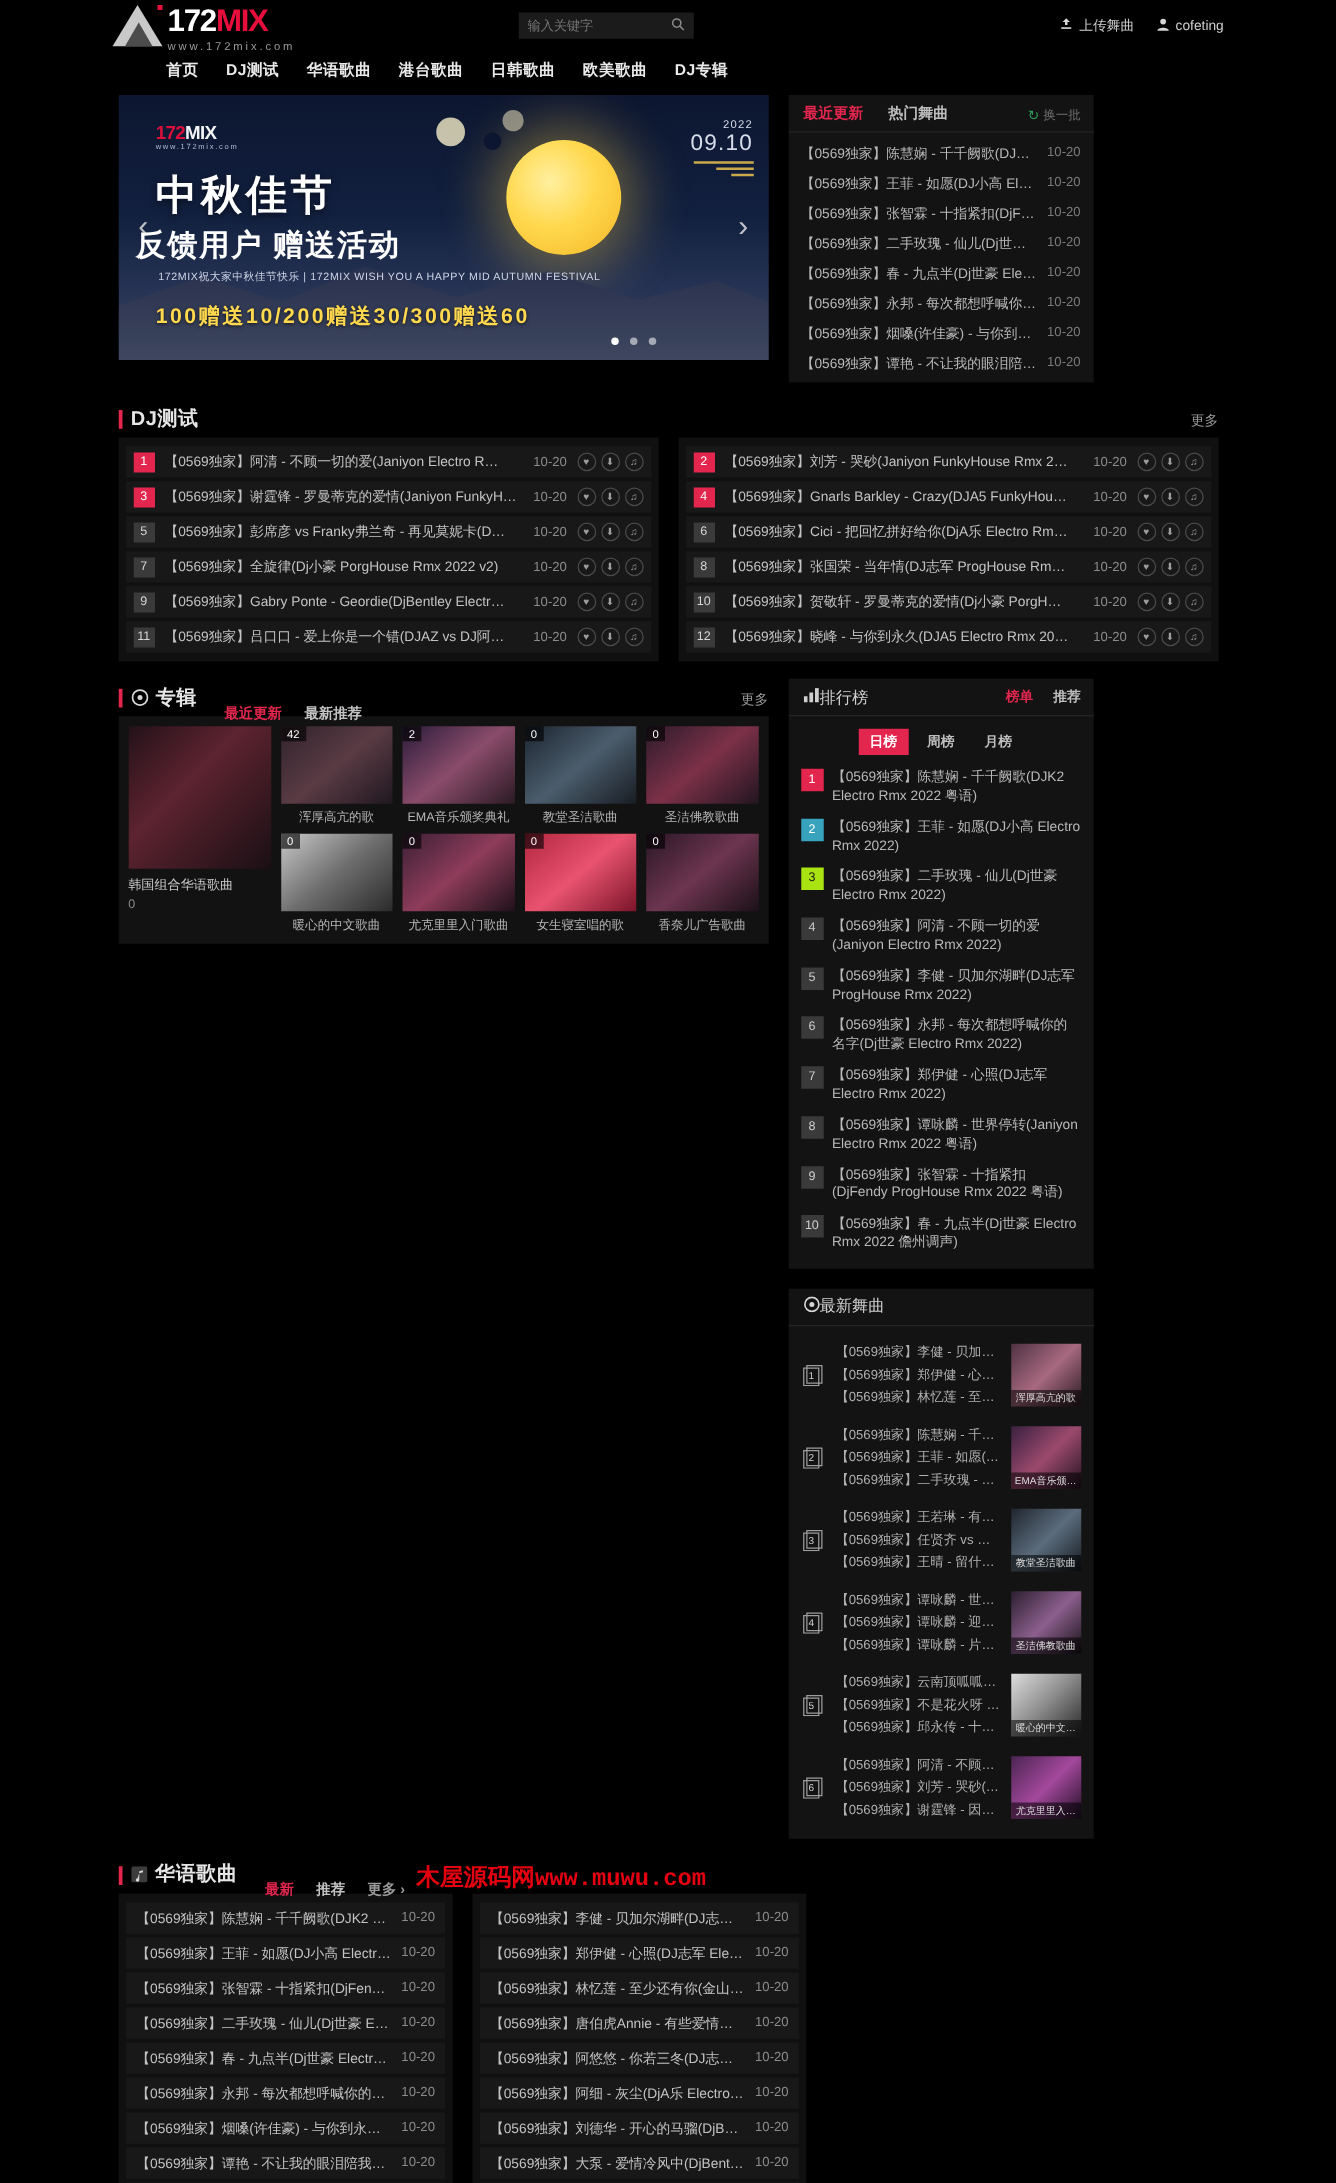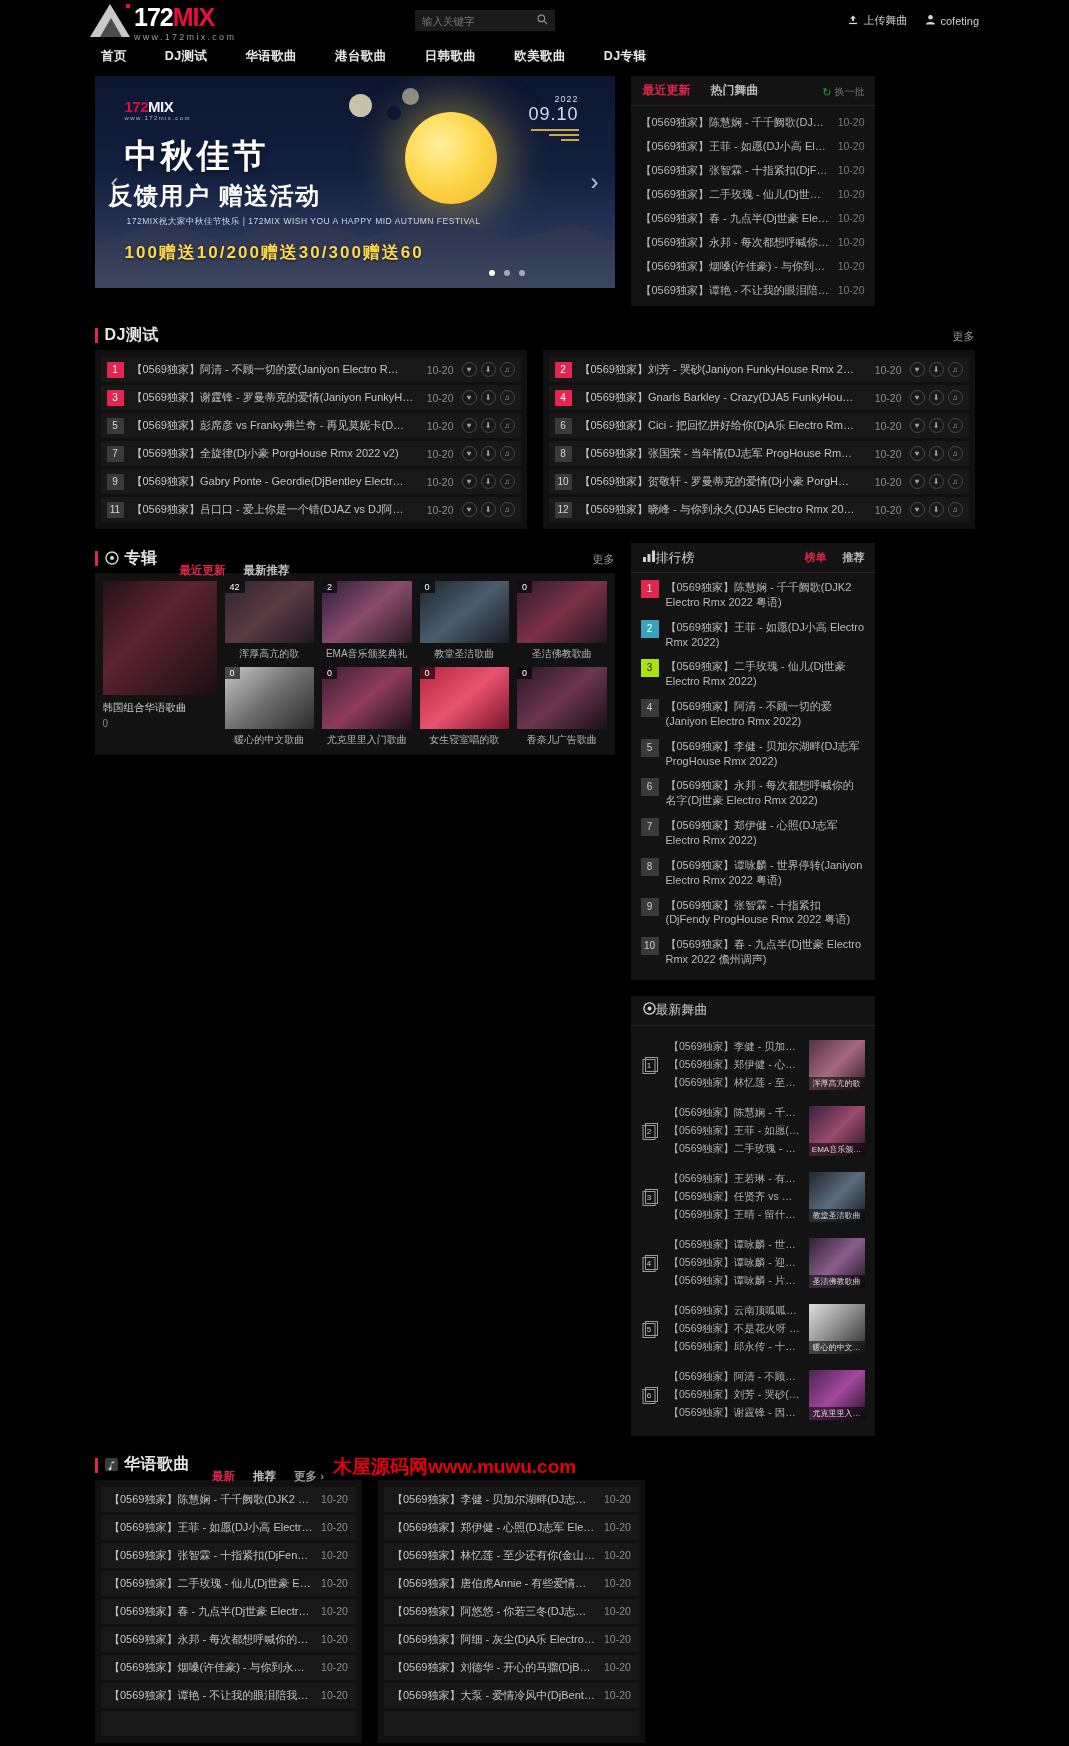--- a/index.html
+++ b/index.html
@@ -32,21 +32,21 @@
     position:absolute; left:415px; top:10px; width:140px; height:21px;
     background:#1b1b1b; border:none; color:#8a8a8a; font-size:10.5px;
     padding:0 20px 0 7px; font-family:"Liberation Sans", sans-serif;
   }
   .search-ico { position:absolute; left:537px; top:14px; width:11px;height:11px; }
   .search-ico svg { display:block; }
 
   .top-right { position:absolute; right:90px; top:13px; display:flex; gap:18px; align-items:center; }
   .top-right a { color:#cfcfcf; text-decoration:none; font-size:11px; display:flex; align-items:center; gap:4px; }
 
-  nav.mainnav { height:28px; padding-left:90px; display:flex; align-items:center; gap:16px; }
+  nav.mainnav { height:28px; padding-left:90px; display:flex; align-items:center; gap:0px;margin-left:32px; }
   nav.mainnav a {
     color:#e9e9e9; text-decoration:none; font-size:12.5px; font-weight:bold;
     padding:0 11px; letter-spacing:0.4px;
   }
   nav.mainnav a:first-child { padding-left:11px; }
 
   
   .banner-row { display:flex; gap:16px; width:880px; margin:6px auto 0; }
   .banner {
     width:520px; height:212px; position:relative; overflow:hidden;
@@ -79,21 +79,21 @@
   .banner h3 {
     position:absolute; left:14px; top:104px; font-size:24px; color:#fff; font-weight:bold; letter-spacing:1.5px;
   }
   .banner .sub {
     position:absolute; left:32px; top:140px; font-size:8.5px; color:#cfd6e8; letter-spacing:.5px;
   }
   .banner .promo {
     position:absolute; left:30px; bottom:24px; font-size:17px; font-weight:bold; color:#ffd84d;
     letter-spacing:2px; text-shadow:0 1px 3px rgba(0,0,0,.7);
   }
-  .banner .date { position:absolute; right:36px; top:18px; text-align:right; color:#d7dce9; }
+  .banner .date { position:absolute; right:12px; top:18px; text-align:right; color:#d7dce9; }
   .banner .date .y { font-size:9px; letter-spacing:1px; }
   .banner .date .d { font-size:18px; letter-spacing:1px; }
   .banner .date .bars { margin-top:4px; }
   .banner .date .bars i { display:block; height:2px; background:#c9a94a; margin-left:auto; margin-bottom:3px; }
   .banner .arrow {
     position:absolute; top:50%; transform:translateY(-50%); color:#e9e9e9; font-size:24px; opacity:.8; cursor:pointer;
   }
   .banner .arrow.l { left:16px; }
   .banner .arrow.r { right:16px; }
   .banner .dots { position:absolute; bottom:12px; right:90px; display:flex; gap:9px; }
@@ -203,21 +203,21 @@
   .songcol { flex:1; background:#101010; padding:4px 6px; }
   .songrow {
     display:flex; align-items:center; height:25px; background:#181818; margin:3px 0; padding:0 8px;
     font-size:11px; color:#c3c3c3;
   }
   .songrow .t { flex:1; overflow:hidden; white-space:nowrap; text-overflow:ellipsis; }
   .songrow .d { color:#8b8b8b; font-size:10.5px; margin-left:8px; }
 
   .watermark {
     position:absolute; left:238px; top:4px; font-size:19px; color:#e4000f; font-weight:bold;
-    white-space:nowrap; pointer-events:none; letter-spacing:0px;
+    white-space:nowrap; pointer-events:none; letter-spacing:0px;font-family:Liberation Mono, monospace;
   }
 </style>
 </head>
 <body>
 
 <div class="wrap">
 
   <header class="topbar">
     <div class="logo-area">
       <div class="logo-mark">
@@ -577,20 +577,25 @@
                   <rect x="4.5" y="4" width="3" height="8" fill="#cfcfcf"></rect>
                   <rect x="9" y="0.5" width="3" height="11.5" fill="#cfcfcf"></rect>
                 </svg>
             </span>
             <span class="ttl" style="font-size:13px">排行榜</span>
             <span style="position:absolute;right:10px;display:flex;gap:16px;">
               <a href="#" style="color:#e2264d;text-decoration:none;font-size:11px;font-weight:bold">榜单</a>
               <a href="#" style="color:#bdbdbd;text-decoration:none;font-size:11px;font-weight:bold">推荐</a>
             </span>
           </div>
+          <div class="rank-tabs">
+            <span class="on">日榜</span>
+            <span>周榜</span>
+            <span>月榜</span>
+          </div>
           <div class="ranklist">
             <div class="rankrow">
                 <span class="n c1">1</span>
                 <span class="t">【0569独家】陈慧娴 - 千千阙歌(DJK2 Electro Rmx 2022 粤语)</span>
               </div>
             <div class="rankrow">
                 <span class="n c2">2</span>
                 <span class="t">【0569独家】王菲 - 如愿(DJ小高 Electro Rmx 2022)</span>
               </div>
             <div class="rankrow">

